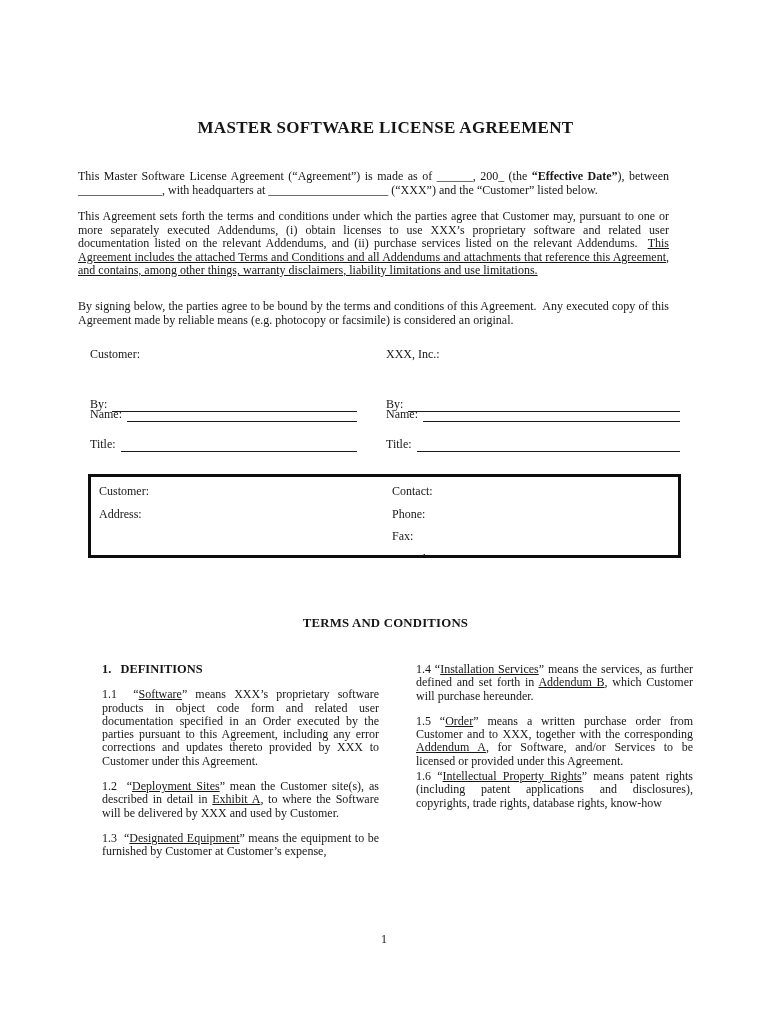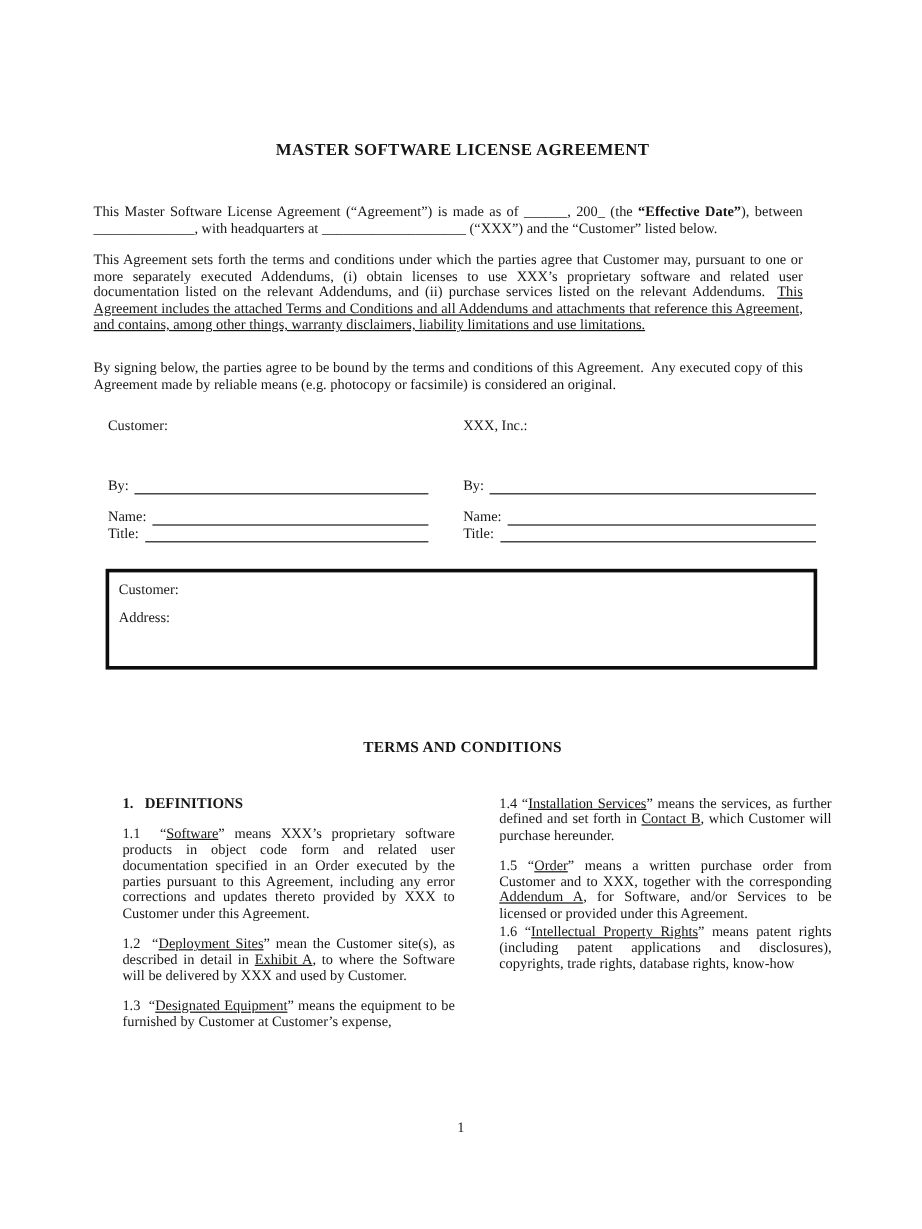--- a/index.html
+++ b/index.html
@@ -8,36 +8,36 @@
     width:768px; height:1024px;
     background:#ffffff;
     font-family:"Liberation Serif", "DejaVu Serif", serif;
     color:#161616;
     font-size:12px;
     overflow:hidden;
   }
   .abs { position:absolute; }
   .doc-title {
     left:90px; width:591px; top:118px;
-    text-align:center; font-weight:bold; font-size:14px; letter-spacing:.3px;font-family:Liberation Serif, serif;
+    text-align:center; font-weight:bold; font-size:17px; letter-spacing:.3px;font-family:Liberation Serif, serif;
   }
   .para {
     left:78px; width:591px;
     text-align:justify; line-height:13.5px;
   }
   .u { text-decoration:underline; }
   .b { font-weight:bold; }
 
   
   .sig-col { position:absolute; top:347px; height:106px; }
   .sig-col.left  { left:90px;  width:267px; }
   .sig-col.right { left:386px; width:294px; }
   .sig-party { position:absolute; top:0; left:0; }
   .sig-row { position:absolute; left:0; width:100%; height:15px; display:flex; }
-  .sig-row.r0 { top:30px;margin-top:20px; } .sig-row.r1 { top:76px; } .sig-row.r2 { top:90px; }
+  .sig-row.r0 { top:30px;margin-top:20px; } .sig-row.r1 { top:60px; } .sig-row.r2 { top:90px; }
   .sig-line { flex:1; border-bottom:1px solid #1a1a1a; margin-left:5px; }
 
   
   .info-box {
     left:88px; top:474px; width:593px; height:84px;
     border:3px solid #0d0d0d; box-sizing:border-box; overflow:hidden;
   }
   .box-col { position:absolute; top:3px; line-height:22.5px; }
   .box-col.left  { left:8px; }
   .box-col.right { left:301px; }
@@ -96,33 +96,39 @@
       <span>Title:</span>
       <span class="sig-line"></span>
     </div>
   </div>
 
   <div class="abs info-box">
     <div class="box-col left">
       <div>Customer:</div>
       <div>Address:</div>
     </div>
+    <div class="box-col right">
+      <div>Contact:</div>
+      <div>Phone:</div>
+      <div>Fax:</div>
+      <div>E-Mail:</div>
+    </div>
   </div>
 
   <div class="abs tc-heading">TERMS AND CONDITIONS</div>
 
   <div class="abs cols">
     <div class="col">
       <p class="defs-heading">1.&nbsp;&nbsp;&nbsp;DEFINITIONS</p>
       <p><span>1.1&nbsp; “</span><span class="u">Software</span><span>” means XXX’s proprietary software products in object code form and related user documentation specified in an Order executed by the parties pursuant to this Agreement, including any error corrections and updates thereto provided by XXX to Customer under this Agreement.</span></p>
       <p><span>1.2&nbsp; “</span><span class="u">Deployment Sites</span><span>” mean the Customer site(s), as described in detail in </span><span class="u">Exhibit A</span><span>, to where the Software will be delivered by XXX and used by Customer.</span></p>
       <p><span>1.3&nbsp; “</span><span class="u">Designated Equipment</span><span>” means the equipment to be furnished by Customer at Customer’s expense,</span></p>
     </div>
     <div class="col">
-      <p><span>1.4 “</span><span class="u">Installation Services</span><span>” means the services, as further defined and set forth in </span><span class="u">Contact B</span><span>, which Customer will purchase hereunder.</span></p>
+      <p><span>1.4 “</span><span class="u">Installation Services</span><span>” means the services, as further defined and set forth in </span><span class="u">Addendum B</span><span>, which Customer will purchase hereunder.</span></p>
       <p style="margin-bottom:2px;"><span>1.5 “</span><span class="u">Order</span><span>” means a written purchase order from Customer and to XXX, together with the corresponding </span><span class="u">Addendum A</span><span>, for Software, and/or Services to be licensed or provided under this Agreement.</span></p>
       <p><span>1.6 “</span><span class="u">Intellectual Property Rights</span><span>” means patent rights (including patent applications and disclosures), copyrights, trade rights, database rights, know-how</span></p>
     </div>
   </div>
 
   <div class="abs page-num">1</div>
 
 </div>
 
 </body></html>

